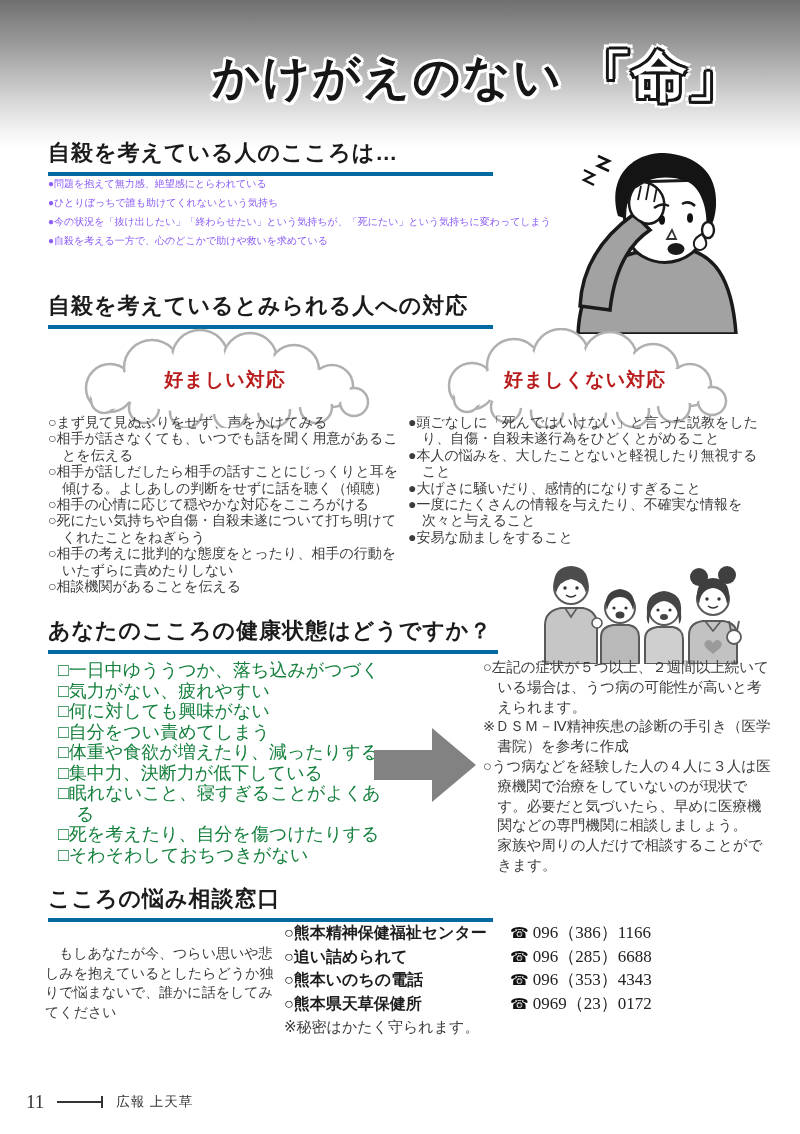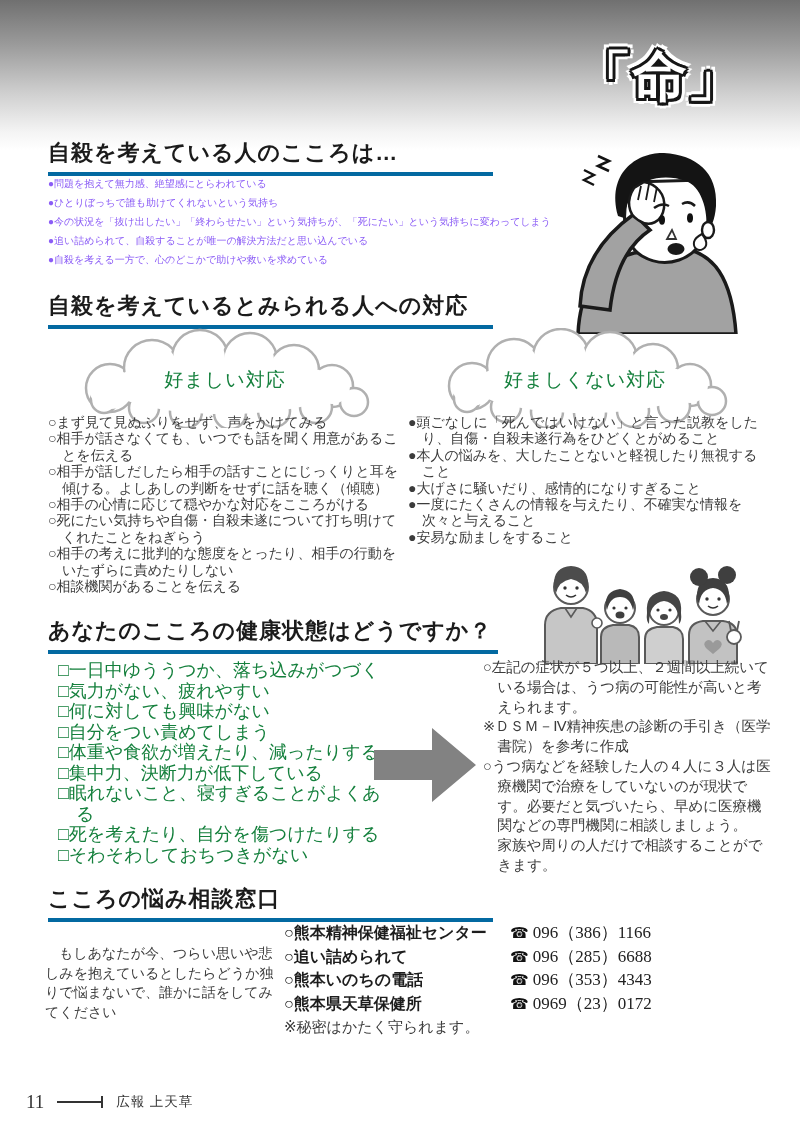--- a/index.html
+++ b/index.html
@@ -28,21 +28,21 @@
 
   .s1-list{font-size:10px;line-height:19px;width:533px;color:#8b5cf6;}
   .s2-list{font-size:14px;line-height:16.4px;width:354px;color:#3c3c3c;}
   .checklist{font-size:18px;line-height:20.5px;width:340px;color:#15803d;}
   .notes{font-size:14.5px;line-height:19.8px;width:290px;color:#3c3c3c;}
   .notes li.noind{text-indent:0;}
 
   .cloud{position:absolute;}
   .cloud svg{position:absolute;left:0;top:0;}
   .cloud-label{position:absolute;inset:0;display:flex;align-items:center;justify-content:center;
-               font-size:19px;font-weight:normal;color:#15803d;letter-spacing:1px;padding-top:4px;}
+               font-size:19px;font-weight:bold;color:#b91c1c;letter-spacing:1px;padding-top:4px;}
 
   .intro{font-size:14px;line-height:19.5px;width:238px;color:#3c3c3c;font-family:Liberation Serif, serif;}
   .contact-row{display:flex;align-items:baseline;height:23.5px;}
   .contact-name{flex:0 0 226px;font-size:16px;font-weight:bold;color:#1d1d1d;white-space:nowrap;}
   .contact-phone{font-family:"Liberation Serif","DejaVu Serif",serif;font-size:17px;color:#222;white-space:nowrap;}
   .phone-glyph{font-family:"DejaVu Sans",sans-serif;font-size:15px;color:#111;margin-right:4px;}
   .privacy{font-size:15px;color:#3c3c3c;}
 
   .footer{position:absolute;left:26px;top:1091px;display:flex;align-items:center;gap:13px;
           font-family:"Liberation Serif","DejaVu Serif",serif;color:#333;}
@@ -52,30 +52,30 @@
   .fline::after{content:"";position:absolute;right:0;top:0;bottom:0;border-right:2px solid #333;}
   .pub{font-size:13.5px;letter-spacing:1px;}
 </style>
 </head>
 <body>
 
 <div class="page">
 
   <div class="masthead">
     <div class="titlewrap">
+      <span class="title-main">かけがえのない</span>
       <span class="title-accent">「命」</span>
     </div>
   </div>
 
   <div class="abs sec-h" style="left:48px;top:138px;width:445px;">自殺を考えている人のこころは…</div>
   <ul class="abs plain s1-list" style="left:48px;top:174px;">
     <li>●問題を抱えて無力感、絶望感にとらわれている</li>
     <li>●ひとりぼっちで誰も助けてくれないという気持ち</li>
     <li>●今の状況を「抜け出したい」「終わらせたい」という気持ちが、「死にたい」という気持ちに変わってしまう</li>
-    <li>●追い詰められて、自殺することが唯一の解決方法だと思い込んでいる</li>
     <li>●自殺を考える一方で、心のどこかで助けや救いを求めている</li>
   </ul>
 
   <svg class="abs" style="left:548px;top:146px;" width="205" height="188" viewBox="0 0 205 188">
     <path d="M50,10 l11,5 -11,5 11,5" fill="none" stroke="#141414" stroke-width="2.6"></path>
     <path d="M36,24 l10,5 -10,5 10,5" fill="none" stroke="#141414" stroke-width="2.4"></path>
     <path d="M30,188 C32,142 52,116 86,107 L132,102 C166,106 184,132 188,188 Z" fill="#a2a2a2" stroke="#1a1a1a" stroke-width="3.5"></path>
     <path d="M84,36 C72,66 74,98 94,110 C118,124 148,114 157,88 C164,66 162,46 156,34 Z" fill="#ffffff" stroke="#1a1a1a" stroke-width="3"></path>
     <path d="M70,70 C58,26 90,6 116,7 C148,9 170,26 168,60 C167,74 163,82 158,88 C161,62 152,40 138,35 C118,28 96,32 88,44 C81,53 77,60 76,72 Z" fill="#141414"></path>
     <ellipse cx="160" cy="84" rx="6" ry="8" fill="#fff" stroke="#1a1a1a" stroke-width="2.4"></ellipse>

